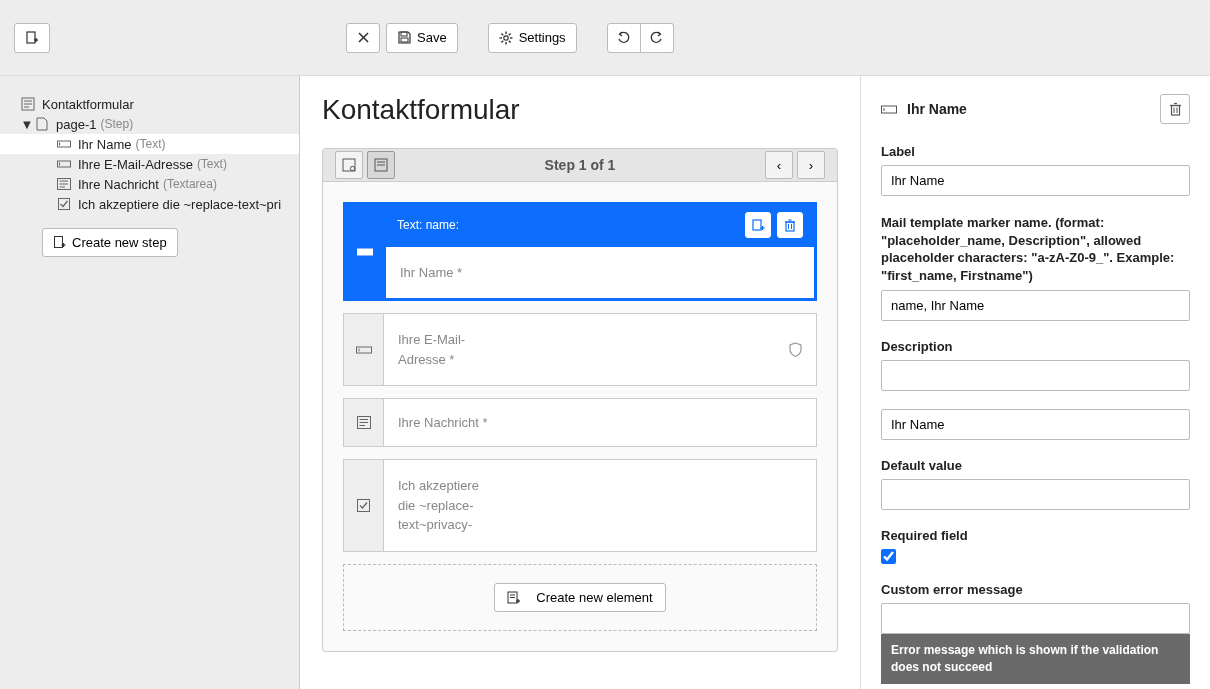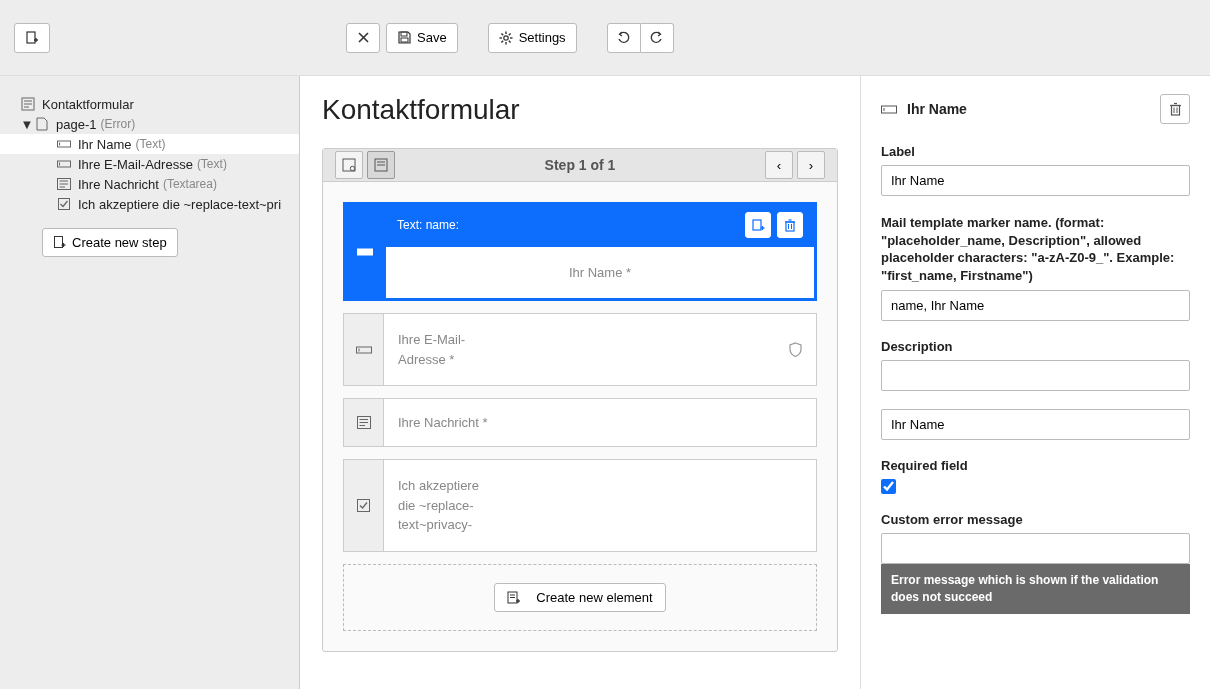--- a/index.html
+++ b/index.html
@@ -34,21 +34,21 @@
 .sqbtn { width: 28px; height: 28px; border: 1px solid #bbb; background: #f4f4f4; border-radius: 2px; display: inline-flex; align-items: center; justify-content: center; cursor: pointer; }
 .sqbtn.active { background: #d8d8d8; border-color: #999; }
 .step-title { font-weight: 600; color: #555; font-size: 14px; }
 .step-nav { display: flex; gap: 4px; }
 .step-body { padding: 20px; }
 .elem { margin-bottom: 12px; display: flex; border: 1px solid #ccc; background: #fff; }
 .elem.selected { border: 2px solid #0d6efd; background: #0d6efd; }
 .elem-handle { width: 40px; display: flex; align-items: center; justify-content: center; color: #666; }
 .elem.selected .elem-handle { color: #fff; }
 .elem:not(.selected) .elem-handle { background: #eee; border-right: 1px solid #ccc; }
-.elem-body { flex: 1; padding: 0; background: #0ea5e9; text-align: center; }
+.elem-body { flex: 1; padding: 0; background: #0ea5e9; }
 .elem.selected .elem-body { margin: 0; }
 .elem-meta { background: #0d6efd; color: #fff; font-size: 12px; padding: 8px 12px; display: flex; justify-content: space-between; align-items: center; }
 .elem-meta-actions { display: flex; gap: 6px; }
 .meta-btn { width: 26px; height: 26px; background: #fff; border: 1px solid #fff; border-radius: 3px; display: inline-flex; align-items: center; justify-content: center; cursor: pointer; color: #0d6efd; }
 .meta-btn.danger { color: #0d6efd; }
 .elem-input-wrap { padding: 18px 14px; }
 .elem-input { color: #888; font-size: 13px; }
 .elem.selected .elem-input-wrap { background: #fff; border: 1px solid #0d6efd; }
 .elem-plain { padding: 16px 14px; color: #888; font-size: 13px; flex: 1; display: flex; justify-content: space-between; align-items: center; }
 .shield { color: #999; }
@@ -156,21 +156,21 @@
         <span class="tree-label">Kontaktformular</span>
       </div>
       <div class="tree-row lvl2">
         <span class="tree-twisty">▼</span>
         <span class="tree-ic">
             <svg width="12" height="14" viewBox="0 0 12 14">
               <path d="M1 1h7l3 3v9H1z" fill="none" stroke="#666" stroke-width="1"></path>
             </svg>
           </span>
         <span class="tree-label">page-1</span>
-        <span class="tree-type">(Error)</span>
+        <span class="tree-type">(Step)</span>
       </div>
       <div class="tree-row lvl3 selected">
         <span class="tree-ic">
             <svg width="14" height="10" viewBox="0 0 14 10">
               <rect x="0.5" y="2" width="13" height="6" fill="none" stroke="#666"></rect>
               <line x1="2.5" y1="3.5" x2="2.5" y2="6.5" stroke="#666"></line>
             </svg>
           </span>
         <span class="tree-label">Ihr Name</span>
         <span class="tree-type">(Text)</span>
@@ -397,20 +397,24 @@
       <input type="text" value="name, Ihr Name" style="">
     </div>
     <div class="field">
       <label>Description</label>
       <input type="text" value="" style="">
     </div>
     <div class="field">
       <input type="text" value="Ihr Name" style="">
     </div>
     <div class="field">
+      <label>Default value</label>
+      <input type="text" value="" style="">
+    </div>
+    <div class="field">
       <label>Required field</label>
       <div class="checkbox-row">
           <input type="checkbox" checked="" style="">
         </div>
     </div>
     <div class="field" style="margin-bottom:0">
       <label>Custom error message</label>
       <input type="text" value="" style="">
       <div class="hint">Error message which is shown if the validation does not succeed</div>
     </div>

